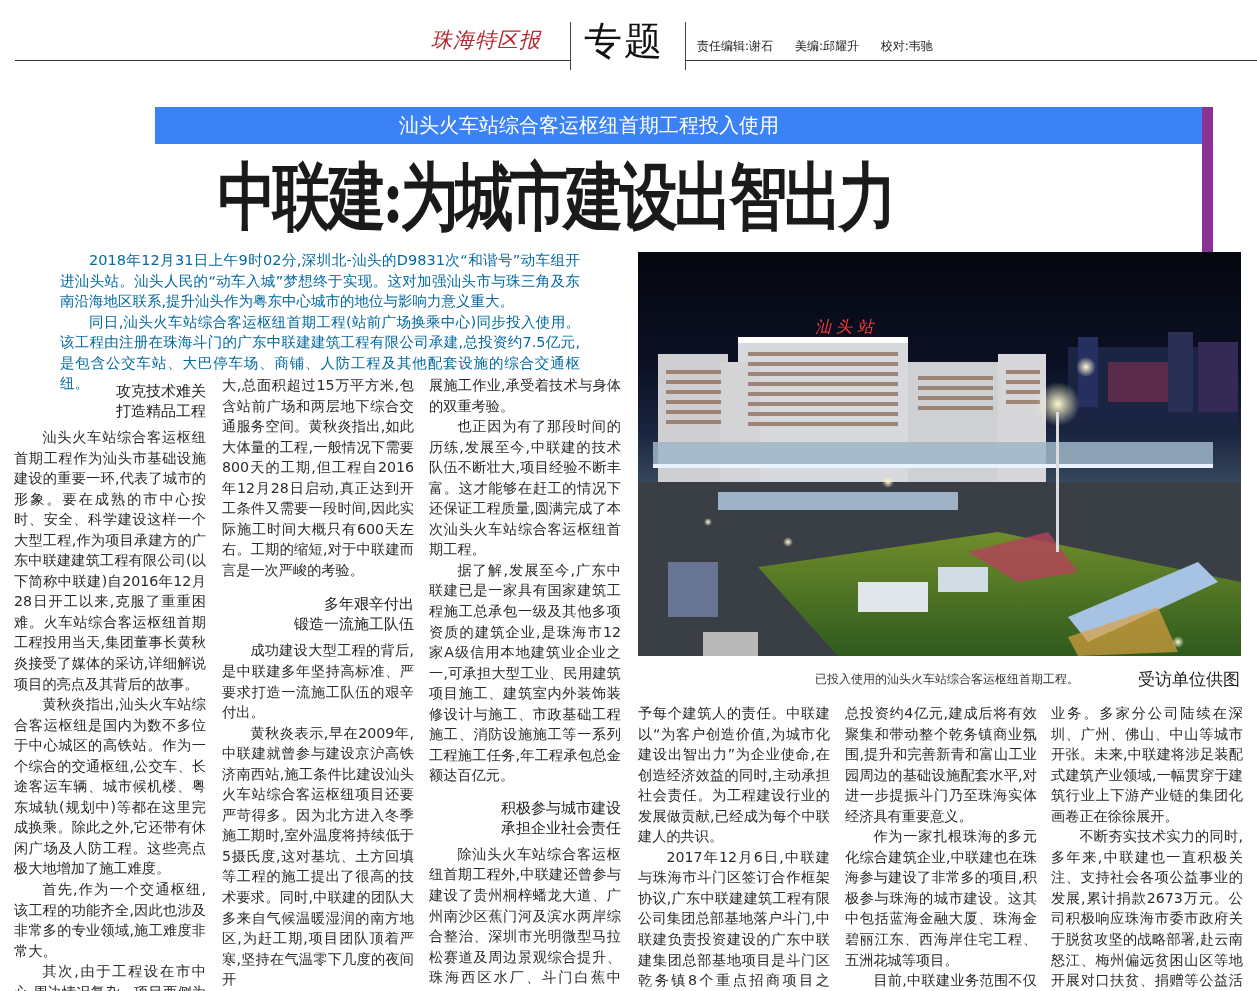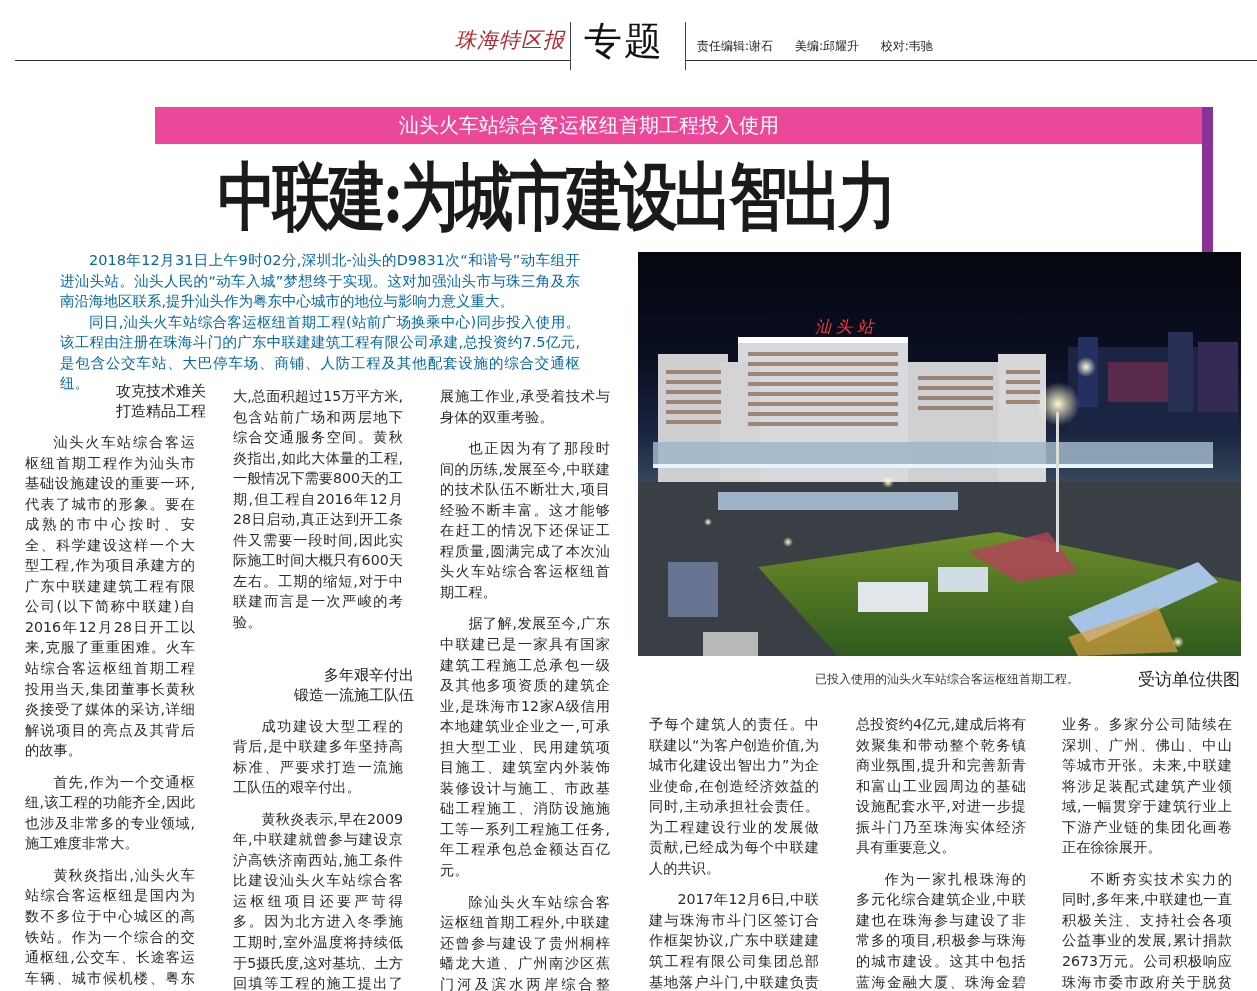--- a/index.html
+++ b/index.html
@@ -4,51 +4,51 @@
 <style>
   html, body { margin: 0; padding: 0; background: #ffffff; }
   body { width: 1257px; height: 991px; position: relative; overflow: hidden;
          font-family: "DejaVu Sans", "Liberation Sans", sans-serif; color: #222; }
 
   
   .mast-line { position: absolute; top: 60px; height: 1px; background: #333; }
   .mast-line.left { left: 15px; width: 555px; }
   .mast-line.right { left: 686px; width: 571px; }
   .mast-vline { position: absolute; top: 22px; height: 48px; width: 1px; background: #444; }
-  .paper-name { position: absolute; left: 455px; top: 26px; font-family: Liberation Mono, monospace;
+  .paper-name { position: absolute; left: 431px; top: 26px; font-family: Liberation Mono, monospace;
                 font-size: 21px; color: #b3272d; letter-spacing: 1px; font-style: italic; }
   .section-name { position: absolute; left: 584px; top: 16px; font-size: 38px; color: #111;
                   letter-spacing: 2px; font-weight: normal; }
   .credits { position: absolute; left: 697px; top: 38px; font-size: 12px; color: #222; white-space: nowrap; }
   .credits span { margin-right: 18px; }
 
   
   .banner { position: absolute; left: 155px; top: 107px; width: 1058px; height: 37px;
-            background: #ec4899; color: #fff; font-size: 20px; line-height: 37px; box-sizing: border-box;
+            background: #3b82f6; color: #fff; font-size: 20px; line-height: 37px; box-sizing: border-box;
             padding-left: 244px; letter-spacing: 0px; }
   .banner-vbar { position: absolute; left: 1202px; top: 107px; width: 11px; height: 147px; background: #8a3196; }
 
   .headline { position: absolute; left: 218px; top: 148px; font-family: "DejaVu Serif", "Liberation Serif", serif;
               font-size: 70px; font-weight: bold; color: #1a1a1a; letter-spacing: -4px;
               transform: scaleX(0.83) scaleY(1.05); transform-origin: left top; white-space: nowrap; }
 
   
   .lead { position: absolute; left: 60px; top: 250px; width: 520px; font-size: 14.5px; line-height: 20.5px;
           color: #0369a1; text-align: justify; }
   .lead p { margin: 0; text-indent: 2em; }
 
   
   .photo { position: absolute; left: 638px; top: 252px; width: 603px; height: 404px; overflow: hidden;
            background: linear-gradient(180deg, #05070f 0%, #0b1024 28%, #1a2540 45%, #3a4a5e 58%, #2c3d3a 72%, #1b2a1c 100%); font-style: italic; }
   .caption { position: absolute; left: 815px; top: 671px; font-family: "DejaVu Serif", serif; font-size: 12px; color: #333; }
   .credit { position: absolute; left: 1138px; top: 668px; font-size: 17px; color: #222; }
 
   
   .col { position: absolute; width: 192px; font-size: 14.2px; line-height: 20.55px; color: #2a2a2a; text-align: justify; }
-  .col p { margin: 11px; text-indent: 2em; }
+  .col p { margin: 0; text-indent: 2em; }
   .col p.cont { text-indent: 0; }
   .col .sub { text-align: right; font-size: 15px; line-height: 20px; color: #222; margin: 4px 0 6px 0; text-indent: 0; }
 </style>
 </head>
 <body>
 
 <div class="mast-line left"></div>
 <div class="mast-line right"></div>
 <div class="mast-vline" style="left:570px"></div>
 <div class="mast-vline" style="left:685px"></div>
@@ -145,40 +145,44 @@
 </div>
 <div class="caption">已投入使用的汕头火车站综合客运枢纽首期工程。</div>
 <div class="credit">受访单位供图</div>
 
 <div class="col" style="left:14px; top:377px;">
   <div class="sub">
     <div>攻克技术难关</div>
     <div>打造精品工程</div>
   </div>
   <p>汕头火车站综合客运枢纽首期工程作为汕头市基础设施建设的重要一环,代表了城市的形象。要在成熟的市中心按时、安全、科学建设这样一个大型工程,作为项目承建方的广东中联建建筑工程有限公司(以下简称中联建)自2016年12月28日开工以来,克服了重重困难。火车站综合客运枢纽首期工程投用当天,集团董事长黄秋炎接受了媒体的采访,详细解说项目的亮点及其背后的故事。</p>
+  <p>黄秋炎指出,汕头火车站综合客运枢纽是国内为数不多位于中心城区的高铁站。作为一个综合的交通枢纽,公交车、长途客运车辆、城市候机楼、粤东城轨(规划中)等都在这里完成换乘。除此之外,它还带有休闲广场及人防工程。这些亮点极大地增加了施工难度。</p>
   <p>首先,作为一个交通枢纽,该工程的功能齐全,因此也涉及非常多的专业领域,施工难度非常大。</p>
-  <p>黄秋炎指出,汕头火车站综合客运枢纽是国内为数不多位于中心城区的高铁站。作为一个综合的交通枢纽,公交车、长途客运车辆、城市候机楼、粤东城轨(规划中)等都在这里完成换乘。除此之外,它还带有休闲广场及人防工程。这些亮点极大地增加了施工难度。</p>
   <p>其次,由于工程设在市中心,周边情况复杂。项目西侧为城市主干道,东侧为火车站,南北两侧都设有道路及货场,且距离都很近,周边车辆荷载较大。这同样增加了施工难度。</p>
 
 </div>
 
 <div class="col" style="left:222px; top:375px;">
   <p class="cont">大,总面积超过15万平方米,包含站前广场和两层地下综合交通服务空间。黄秋炎指出,如此大体量的工程,一般情况下需要800天的工期,但工程自2016年12月28日启动,真正达到开工条件又需要一段时间,因此实际施工时间大概只有600天左右。工期的缩短,对于中联建而言是一次严峻的考验。</p>
-  <div class="sub" style="margin-top:32px">
+  <div class="sub" style="margin-top:14px">
     <div>多年艰辛付出</div>
     <div>锻造一流施工队伍</div>
   </div>
   <p>成功建设大型工程的背后,是中联建多年坚持高标准、严要求打造一流施工队伍的艰辛付出。</p>
   <p>黄秋炎表示,早在2009年,中联建就曾参与建设京沪高铁济南西站,施工条件比建设汕头火车站综合客运枢纽项目还要严苛得多。因为北方进入冬季施工期时,室外温度将持续低于5摄氏度,这对基坑、土方回填等工程的施工提出了很高的技术要求。同时,中联建的团队大多来自气候温暖湿润的南方地区,为赶工期,项目团队顶着严寒,坚持在气温零下几度的夜间开</p>
 </div>
 
 <div class="col" style="left:429px; top:375px;">
   <p class="cont">展施工作业,承受着技术与身体的双重考验。</p>
   <p>也正因为有了那段时间的历练,发展至今,中联建的技术队伍不断壮大,项目经验不断丰富。这才能够在赶工的情况下还保证工程质量,圆满完成了本次汕头火车站综合客运枢纽首期工程。</p>
   <p>据了解,发展至今,广东中联建已是一家具有国家建筑工程施工总承包一级及其他多项资质的建筑企业,是珠海市12家A级信用本地建筑业企业之一,可承担大型工业、民用建筑项目施工、建筑室内外装饰装修设计与施工、市政基础工程施工、消防设施施工等一系列工程施工任务,年工程承包总金额达百亿元。</p>
+  <div class="sub" style="margin-top:12px">
+    <div>积极参与城市建设</div>
+    <div>承担企业社会责任</div>
+  </div>
   <p>除汕头火车站综合客运枢纽首期工程外,中联建还曾参与建设了贵州桐梓蟠龙大道、广州南沙区蕉门河及滨水两岸综合整治、深圳市光明微型马拉松赛道及周边景观综合提升、珠海西区水厂、斗门白蕉中学、小学扩建等公共基础设施工程。</p>
 
 </div>
 
 <div class="col" style="left:638px; top:703px;">
   <p class="cont">予每个建筑人的责任。中联建以“为客户创造价值,为城市化建设出智出力”为企业使命,在创造经济效益的同时,主动承担社会责任。为工程建设行业的发展做贡献,已经成为每个中联建人的共识。</p>
   <p>2017年12月6日,中联建与珠海市斗门区签订合作框架协议,广东中联建建筑工程有限公司集团总部基地落户斗门,中联建负责投资建设的广东中联建集团总部基地项目是斗门区乾务镇8个重点招商项目之一。该项目是城市综合体规划项目,包括办公总部大楼、商业群楼及公寓三大功能区,计划占地面积32亩,建筑总面积10万平方米。项目</p>
 </div>
 
 <div class="col" style="left:845px; top:703px;">

